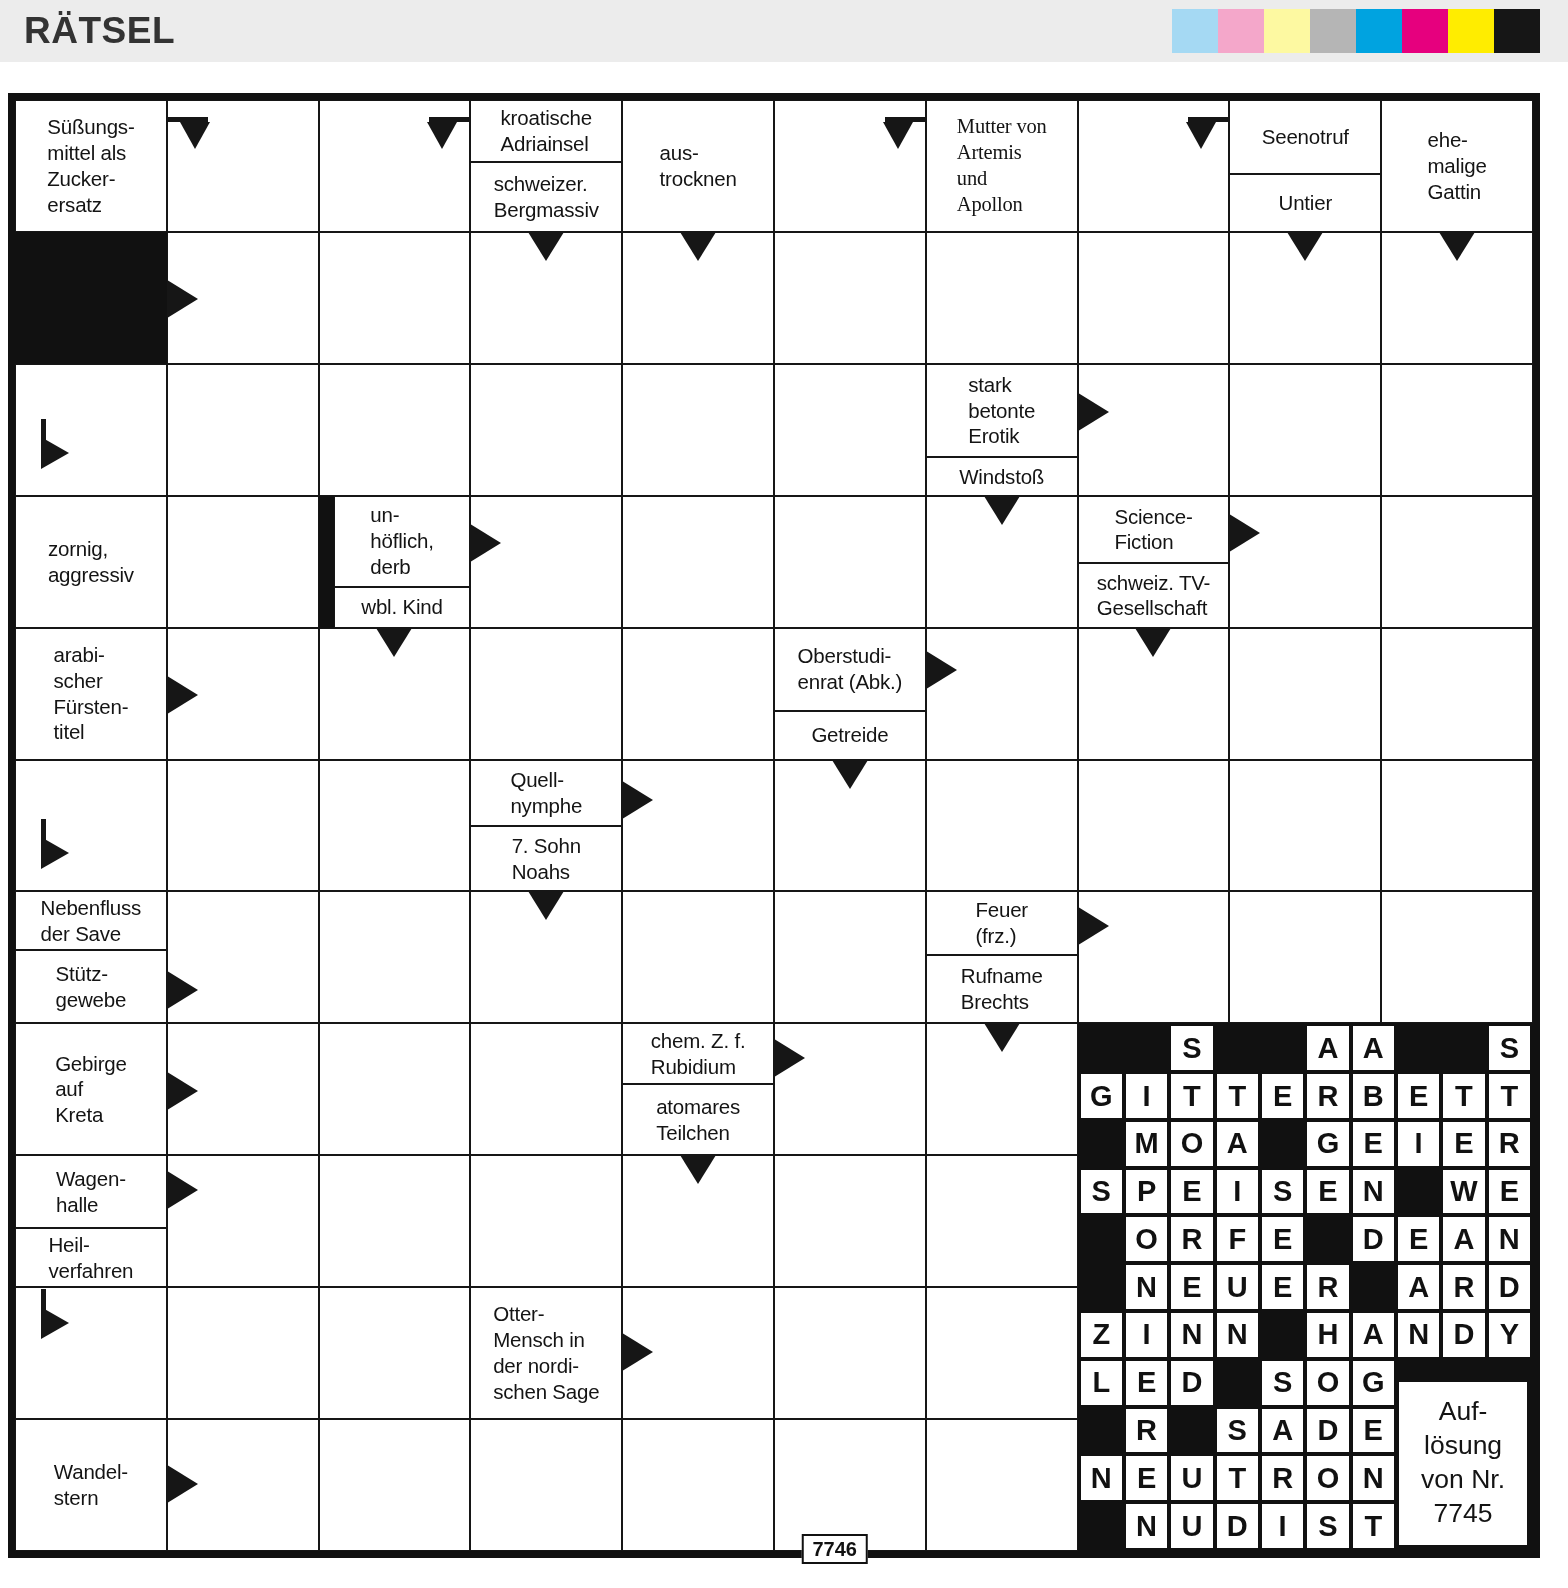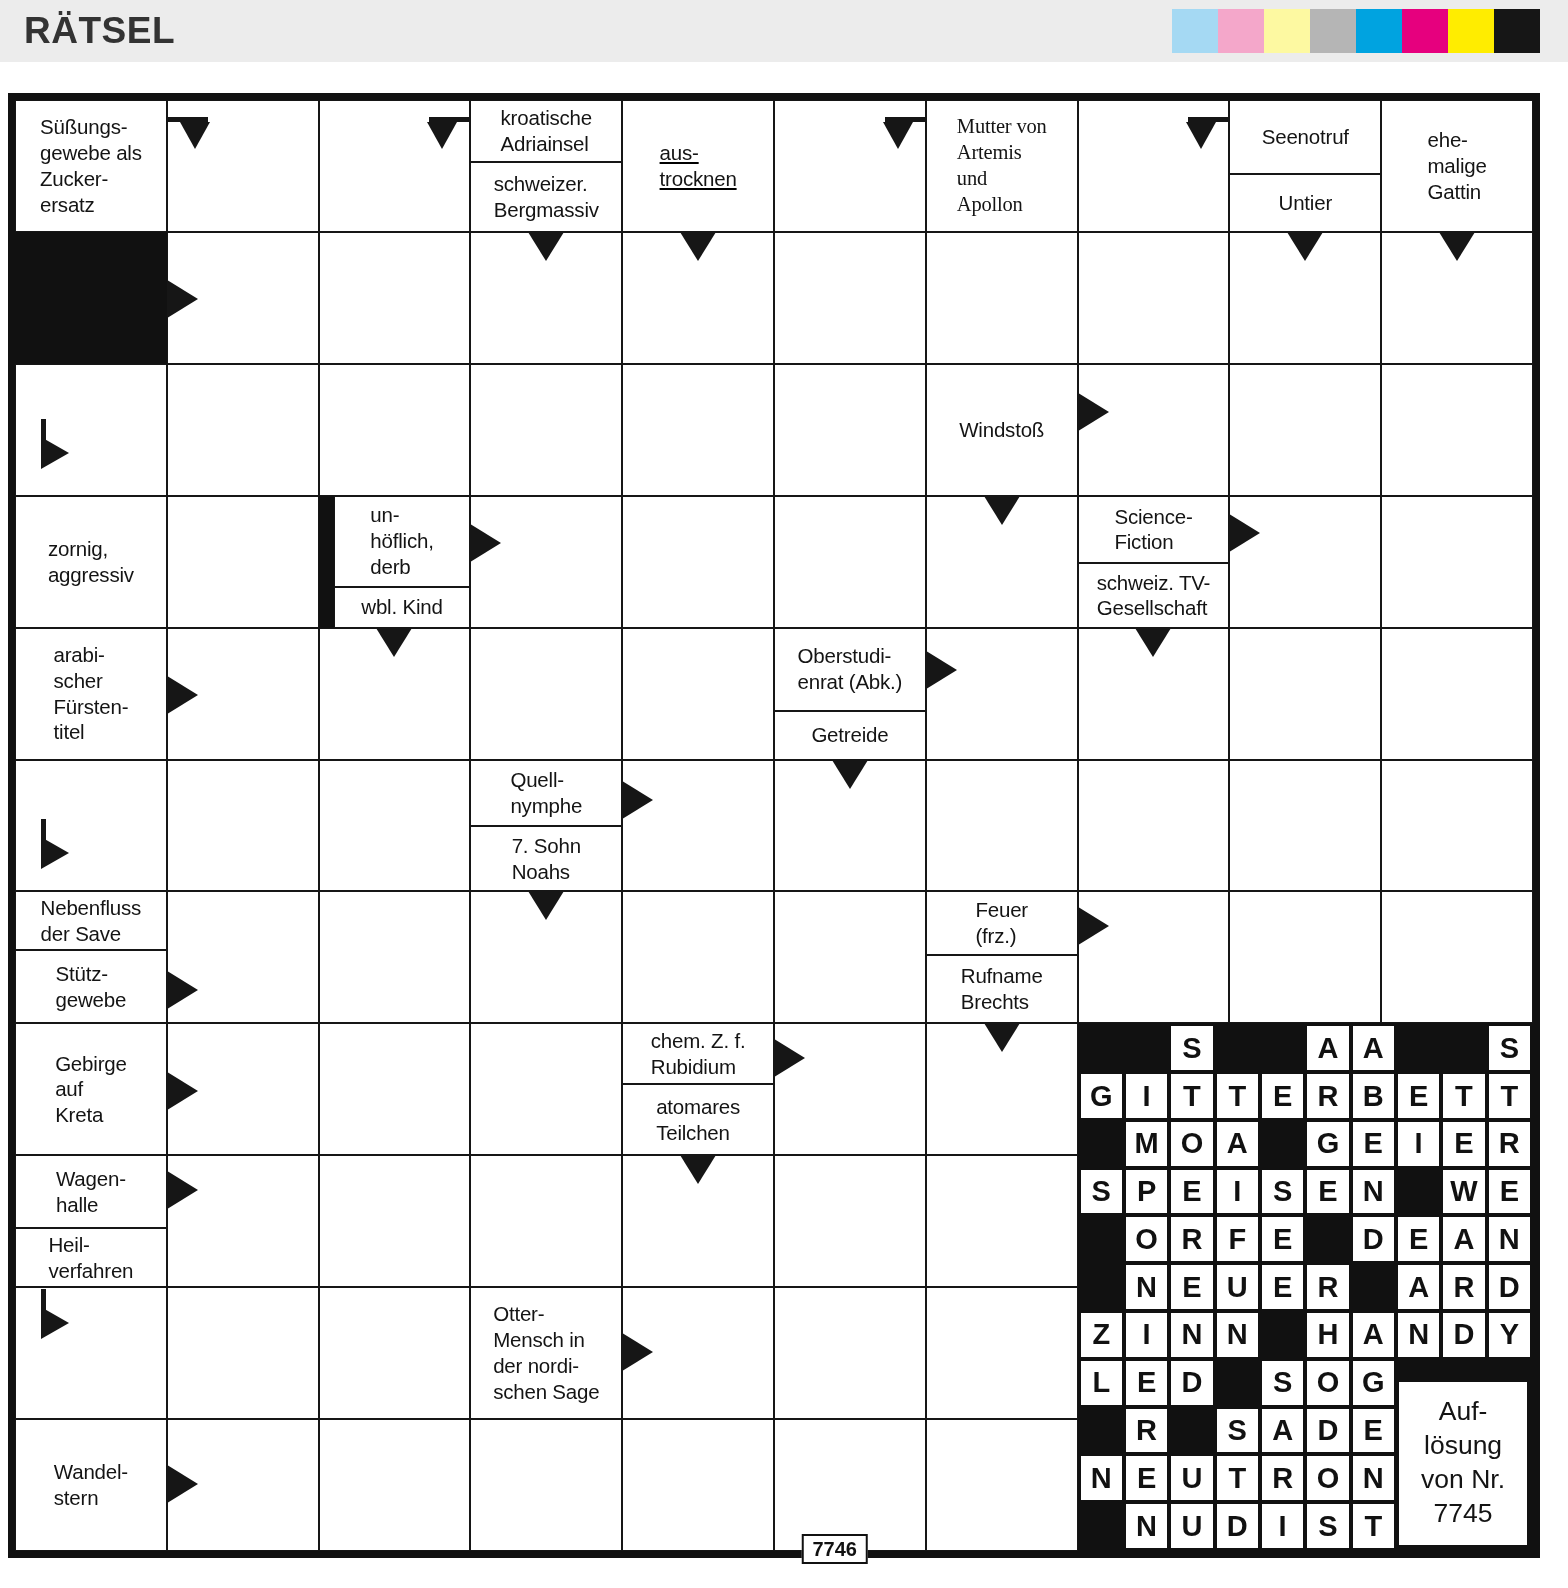--- a/index.html
+++ b/index.html
@@ -147,21 +147,21 @@
       <div class="sol-cell" style="left: 10%; top: 90.9091%;">N</div>
       <div class="sol-cell" style="left: 20%; top: 90.9091%;">U</div>
       <div class="sol-cell" style="left: 30%; top: 90.9091%;">D</div>
       <div class="sol-cell" style="left: 40%; top: 90.9091%;">I</div>
       <div class="sol-cell" style="left: 50%; top: 90.9091%;">S</div>
       <div class="sol-cell" style="left: 60%; top: 90.9091%;">T</div>
     </div>
   <div class="puzzle-number">7746</div>
 <div class="cell clue-single" style="grid-area: 1 / 1;">
       <div class="clue-text">Süßungs-
-gewebe als
+mittel als
 Zucker-
 ersatz</div>
     </div>
     <div class="cell answer" style="grid-area: 1 / 2;">
       <div class="marker">
         <div class="bd-bar left"></div>
         <div class="bd-tri left"></div>
       </div>
     </div>
     <div class="cell answer" style="grid-area: 1 / 3;">
@@ -173,21 +173,21 @@
     <div class="cell split" style="grid-area: 1 / 4;">
       <div class="sub top" style="height: 48%;">
         <div class="clue-text">kroatische
 Adriainsel</div>
       </div>
       <div class="sub bottom">
         <div class="clue-text">schweizer.
 Bergmassiv</div>
       </div>
     </div>
-    <div class="cell clue-single" style="grid-area: 1 / 5; text-decoration: underline;">
+    <div class="cell clue-single" style="grid-area: 1 / 5;">
       <div class="clue-text">aus-
 trocknen</div>
     </div>
     <div class="cell answer" style="grid-area: 1 / 6;">
       <div class="marker">
         <div class="bd-bar right"></div>
         <div class="bd-tri right"></div>
       </div>
     </div>
     <div class="cell clue-single" style="grid-area: 1 / 7; font-family: Liberation Serif, serif;">
@@ -249,20 +249,25 @@
         <div class="br-bar" style="top: calc(68% - 34px);"></div>
         <div class="br-tri" style="top: 68%;"></div>
       </div>
     </div>
     <div class="cell answer" style="grid-area: 3 / 2;"></div>
     <div class="cell answer" style="grid-area: 3 / 3;"></div>
     <div class="cell answer" style="grid-area: 3 / 4;"></div>
     <div class="cell answer" style="grid-area: 3 / 5;"></div>
     <div class="cell answer" style="grid-area: 3 / 6;"></div>
     <div class="cell split" style="grid-area: 3 / 7;">
+      <div class="sub top" style="height: 72%;">
+        <div class="clue-text">stark
+betonte
+Erotik</div>
+      </div>
       <div class="sub bottom">
         <div class="clue-text">Windstoß</div>
       </div>
     </div>
     <div class="cell answer" style="grid-area: 3 / 8;">
       <div class="marker">
         <div class="tri-right" style="top: 36%;"></div>
       </div>
     </div>
     <div class="cell answer" style="grid-area: 3 / 9;"></div>

